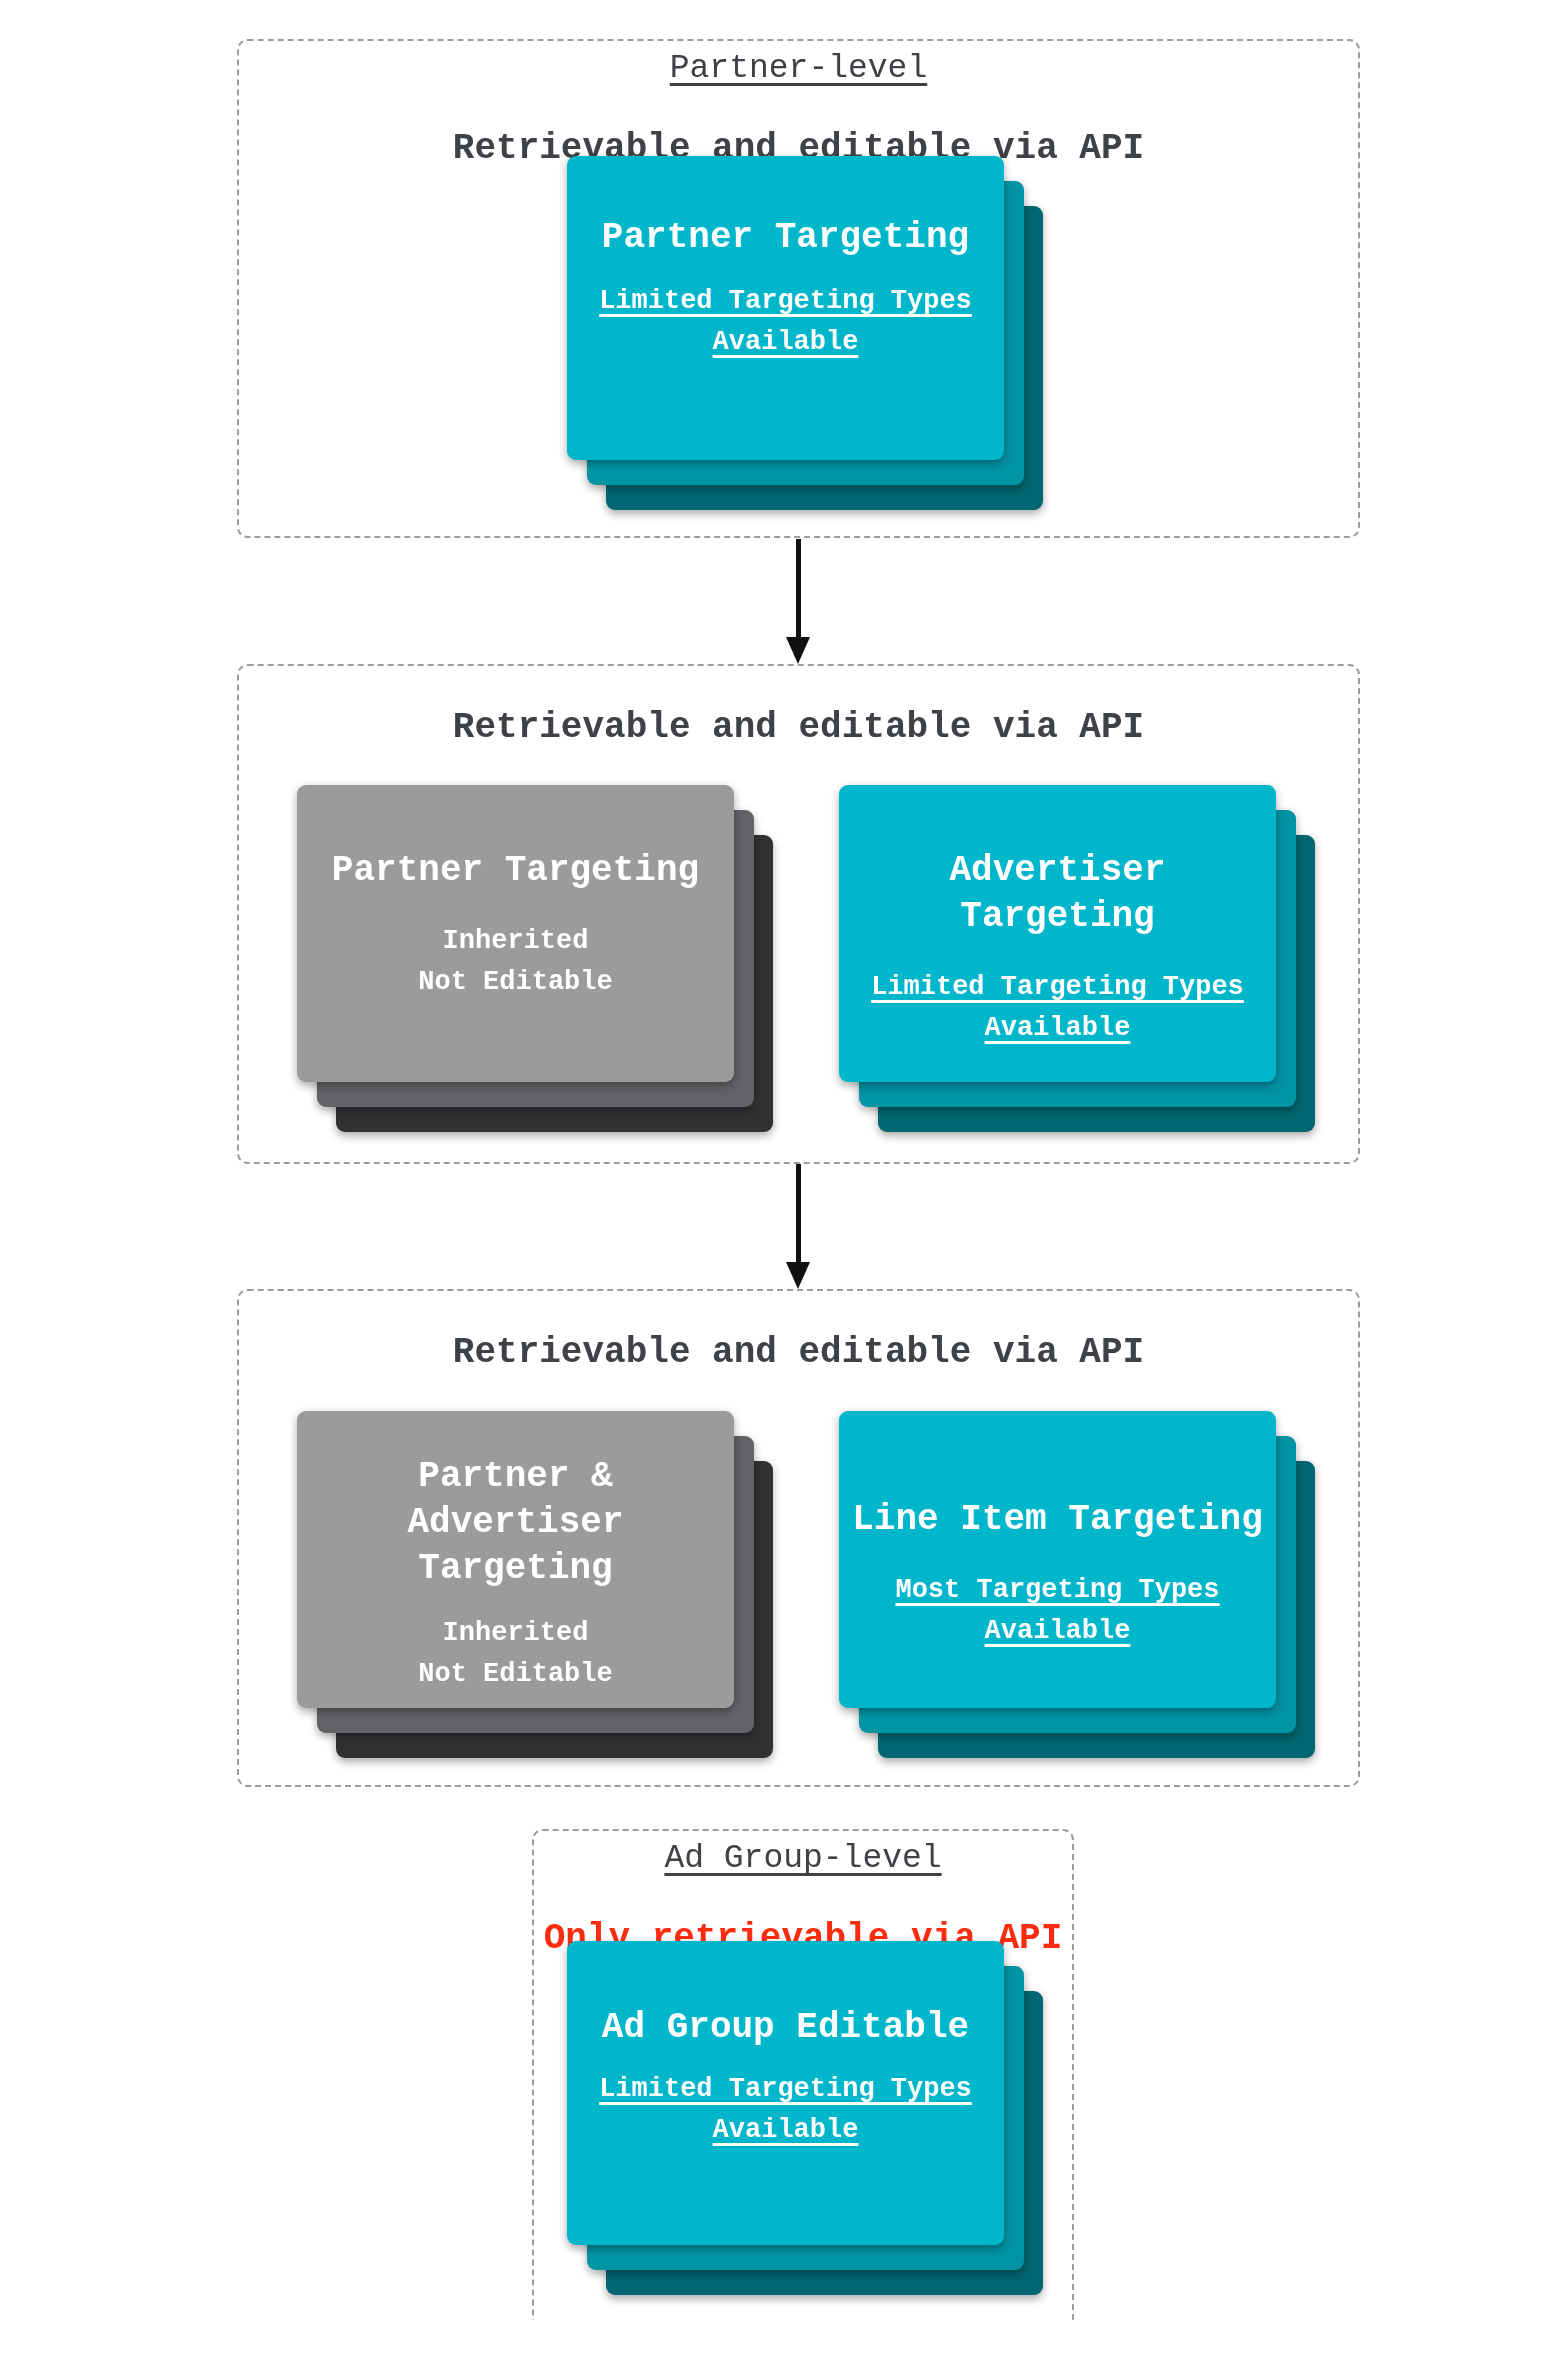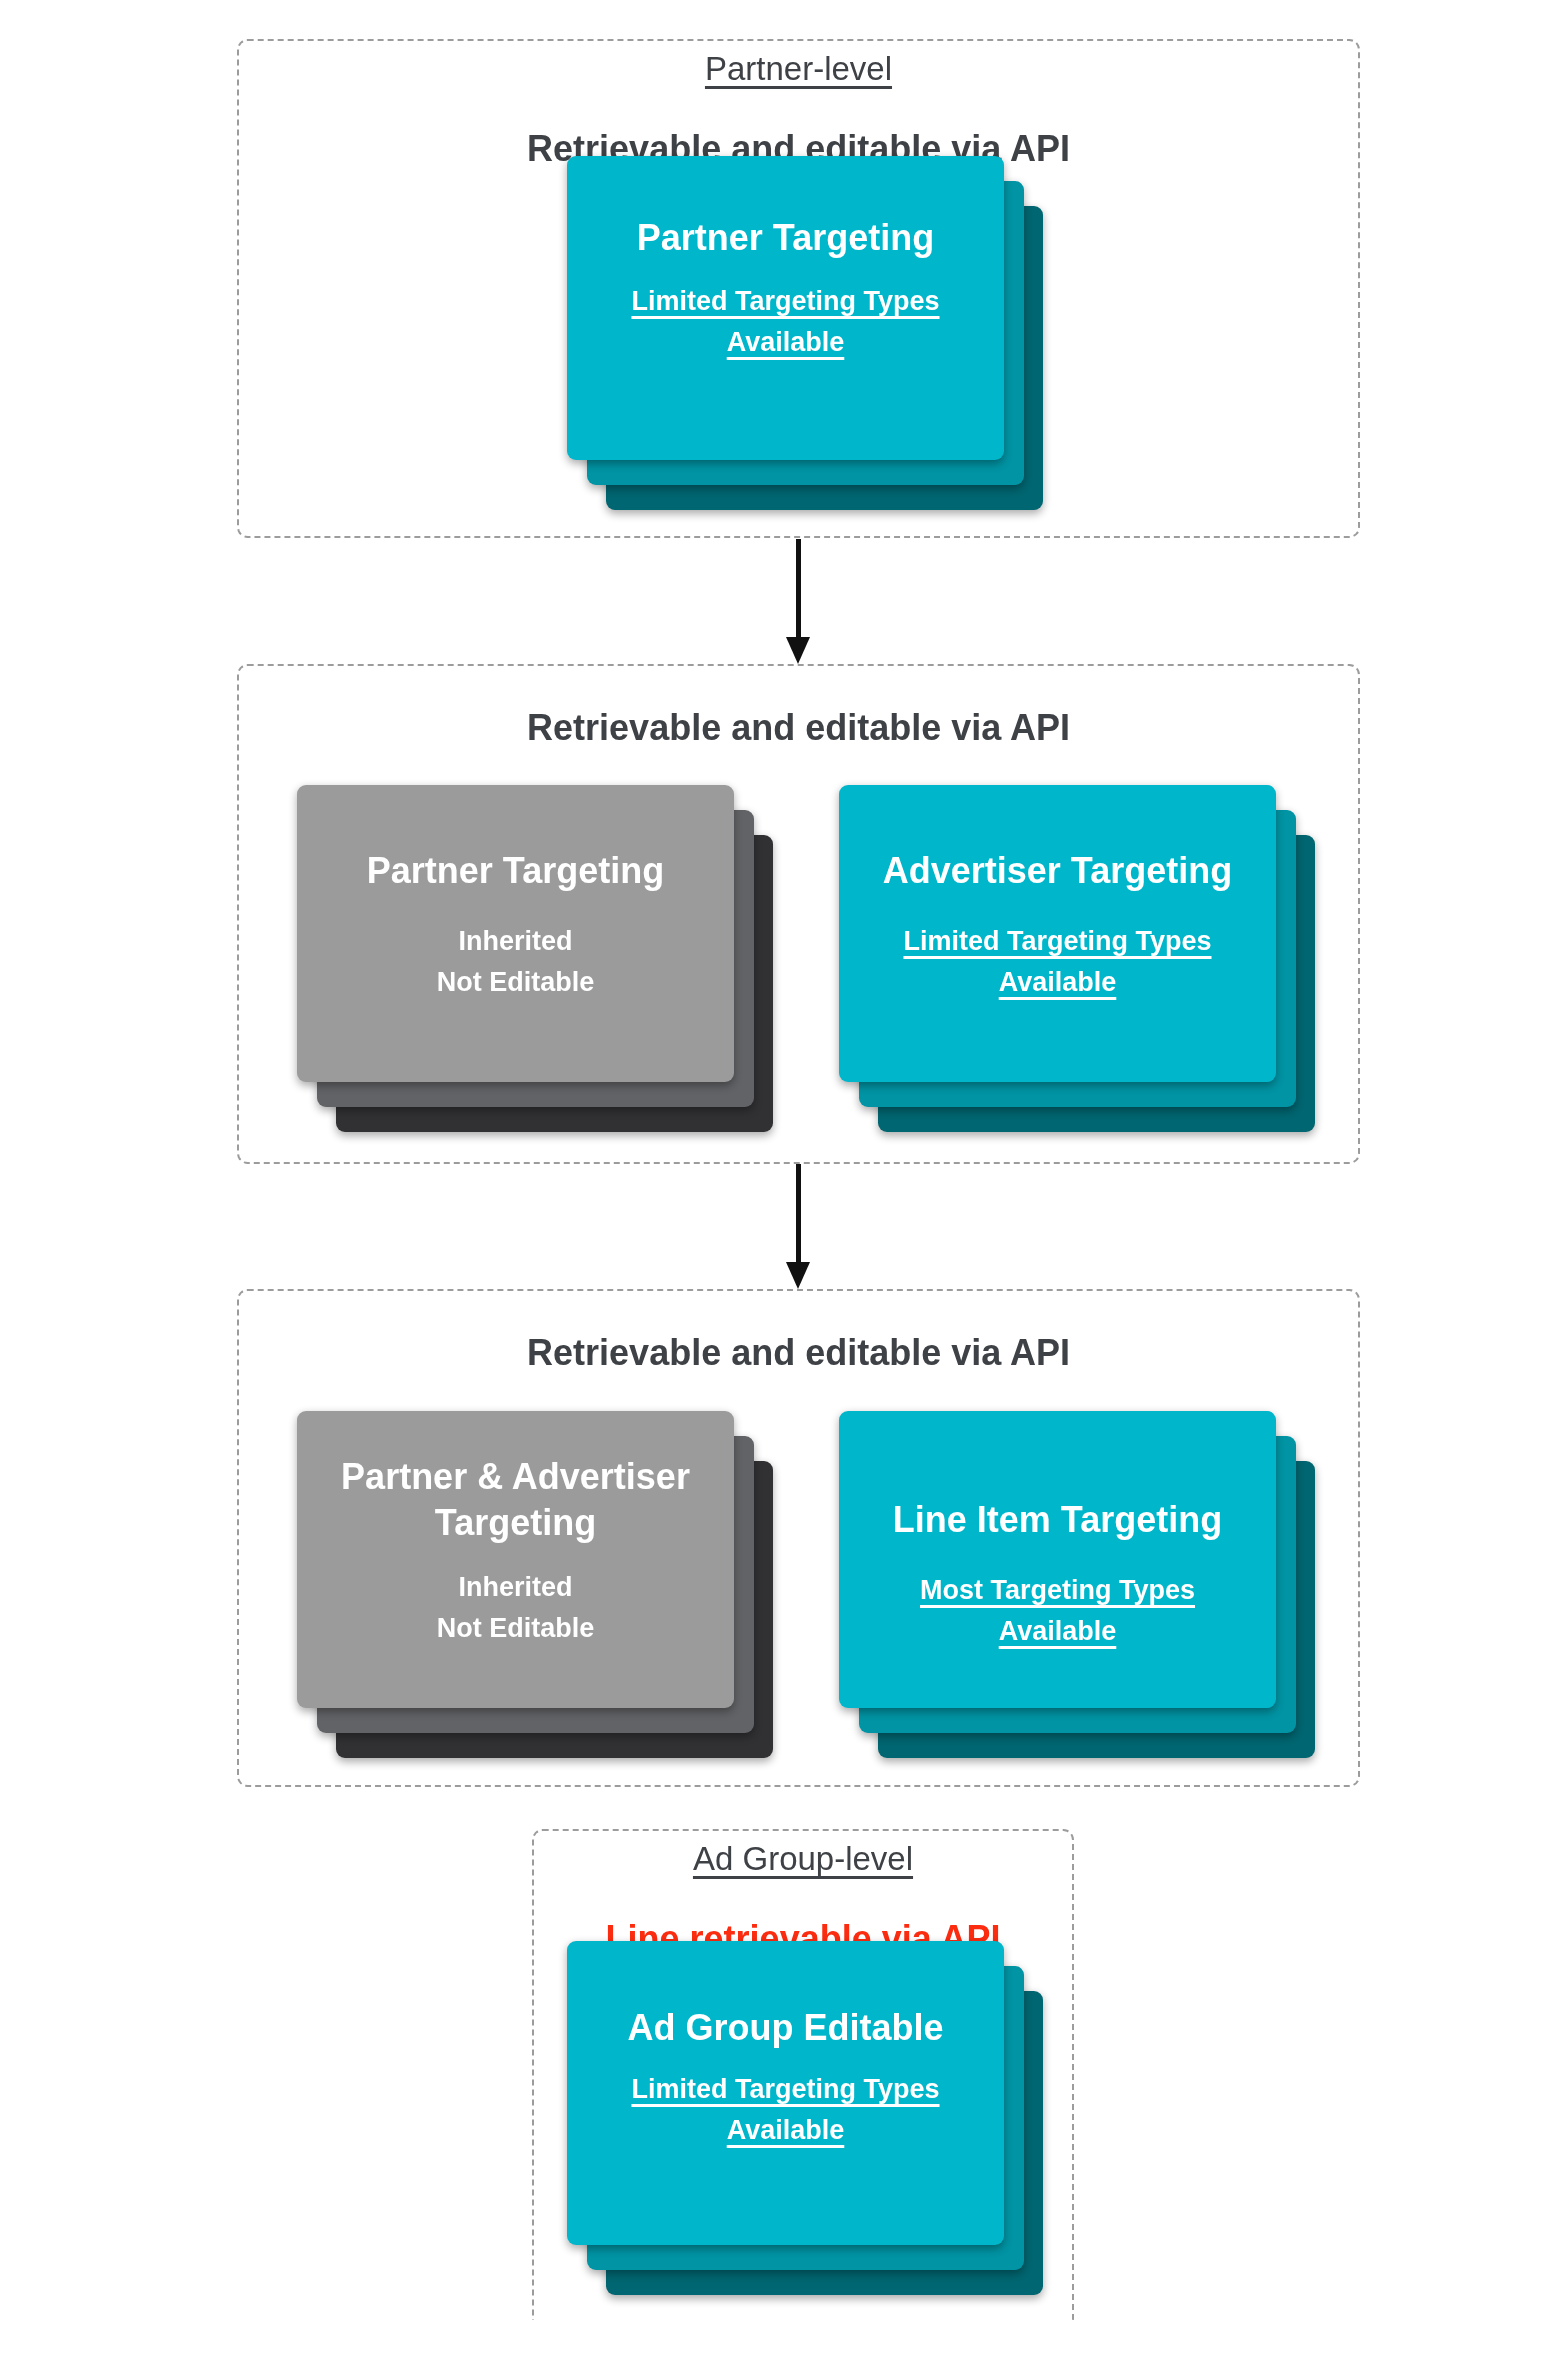--- a/index.html
+++ b/index.html
@@ -3,21 +3,21 @@
 <meta charset="utf-8">
 <style>
   :root{
     --teal-front:#00b6cb; --teal-mid:#0094a4; --teal-back:#006671;
     --gray-front:#9b9b9b; --gray-mid:#626366; --gray-back:#313134;
     --heading:#3e4145; --red-accent:#fb2c10; --dash:#9c9c9c; --arrow:#111111;
   }
   html,body{margin:0;padding:0;background:#ffffff;}
   .canvas{
     position:relative; width:1567px; height:2320px; background:#ffffff;
-    font-family:Liberation Sans, sans-serif; overflow:hidden;
+    font-family:Liberation Mono, monospace; overflow:hidden;
   }
   .level{
     position:absolute; box-sizing:border-box;
     border:2.7px dashed var(--dash,#9c9c9c); border-radius:10.7px; background:transparent;
   }
   .level-1{left:237px; top:39px;   width:1123px; height:499px;}
   .level-2{left:237px; top:664px;  width:1123px; height:500px;}
   .level-3{left:237px; top:1289px; width:1123px; height:498px;}
   .level-4{left:532px; top:1829px; width:542px;  height:501px;}
 
@@ -156,21 +156,21 @@
       <div class="card-lines underlined">
         <span>Most Targeting Types</span>
         <span>Available</span>
       </div>
     </div>
   </div>
 
   <div class="level level-4">
     <div class="sec-head">
       <div class="sec-title">Ad Group-level</div>
-      <div class="sec-sub red">Line retrievable via API</div>
+      <div class="sec-sub red">Only retrievable via API</div>
     </div>
   </div>
   <div class="stack teal size-a" style="left:567px; top:1941px;">
     <div class="layer back"></div>
     <div class="layer mid"></div>
     <div class="card c-s4">
       <div class="card-title">Ad Group Editable</div>
       <div class="card-lines underlined">
         <span>Limited Targeting Types</span>
         <span>Available</span>

